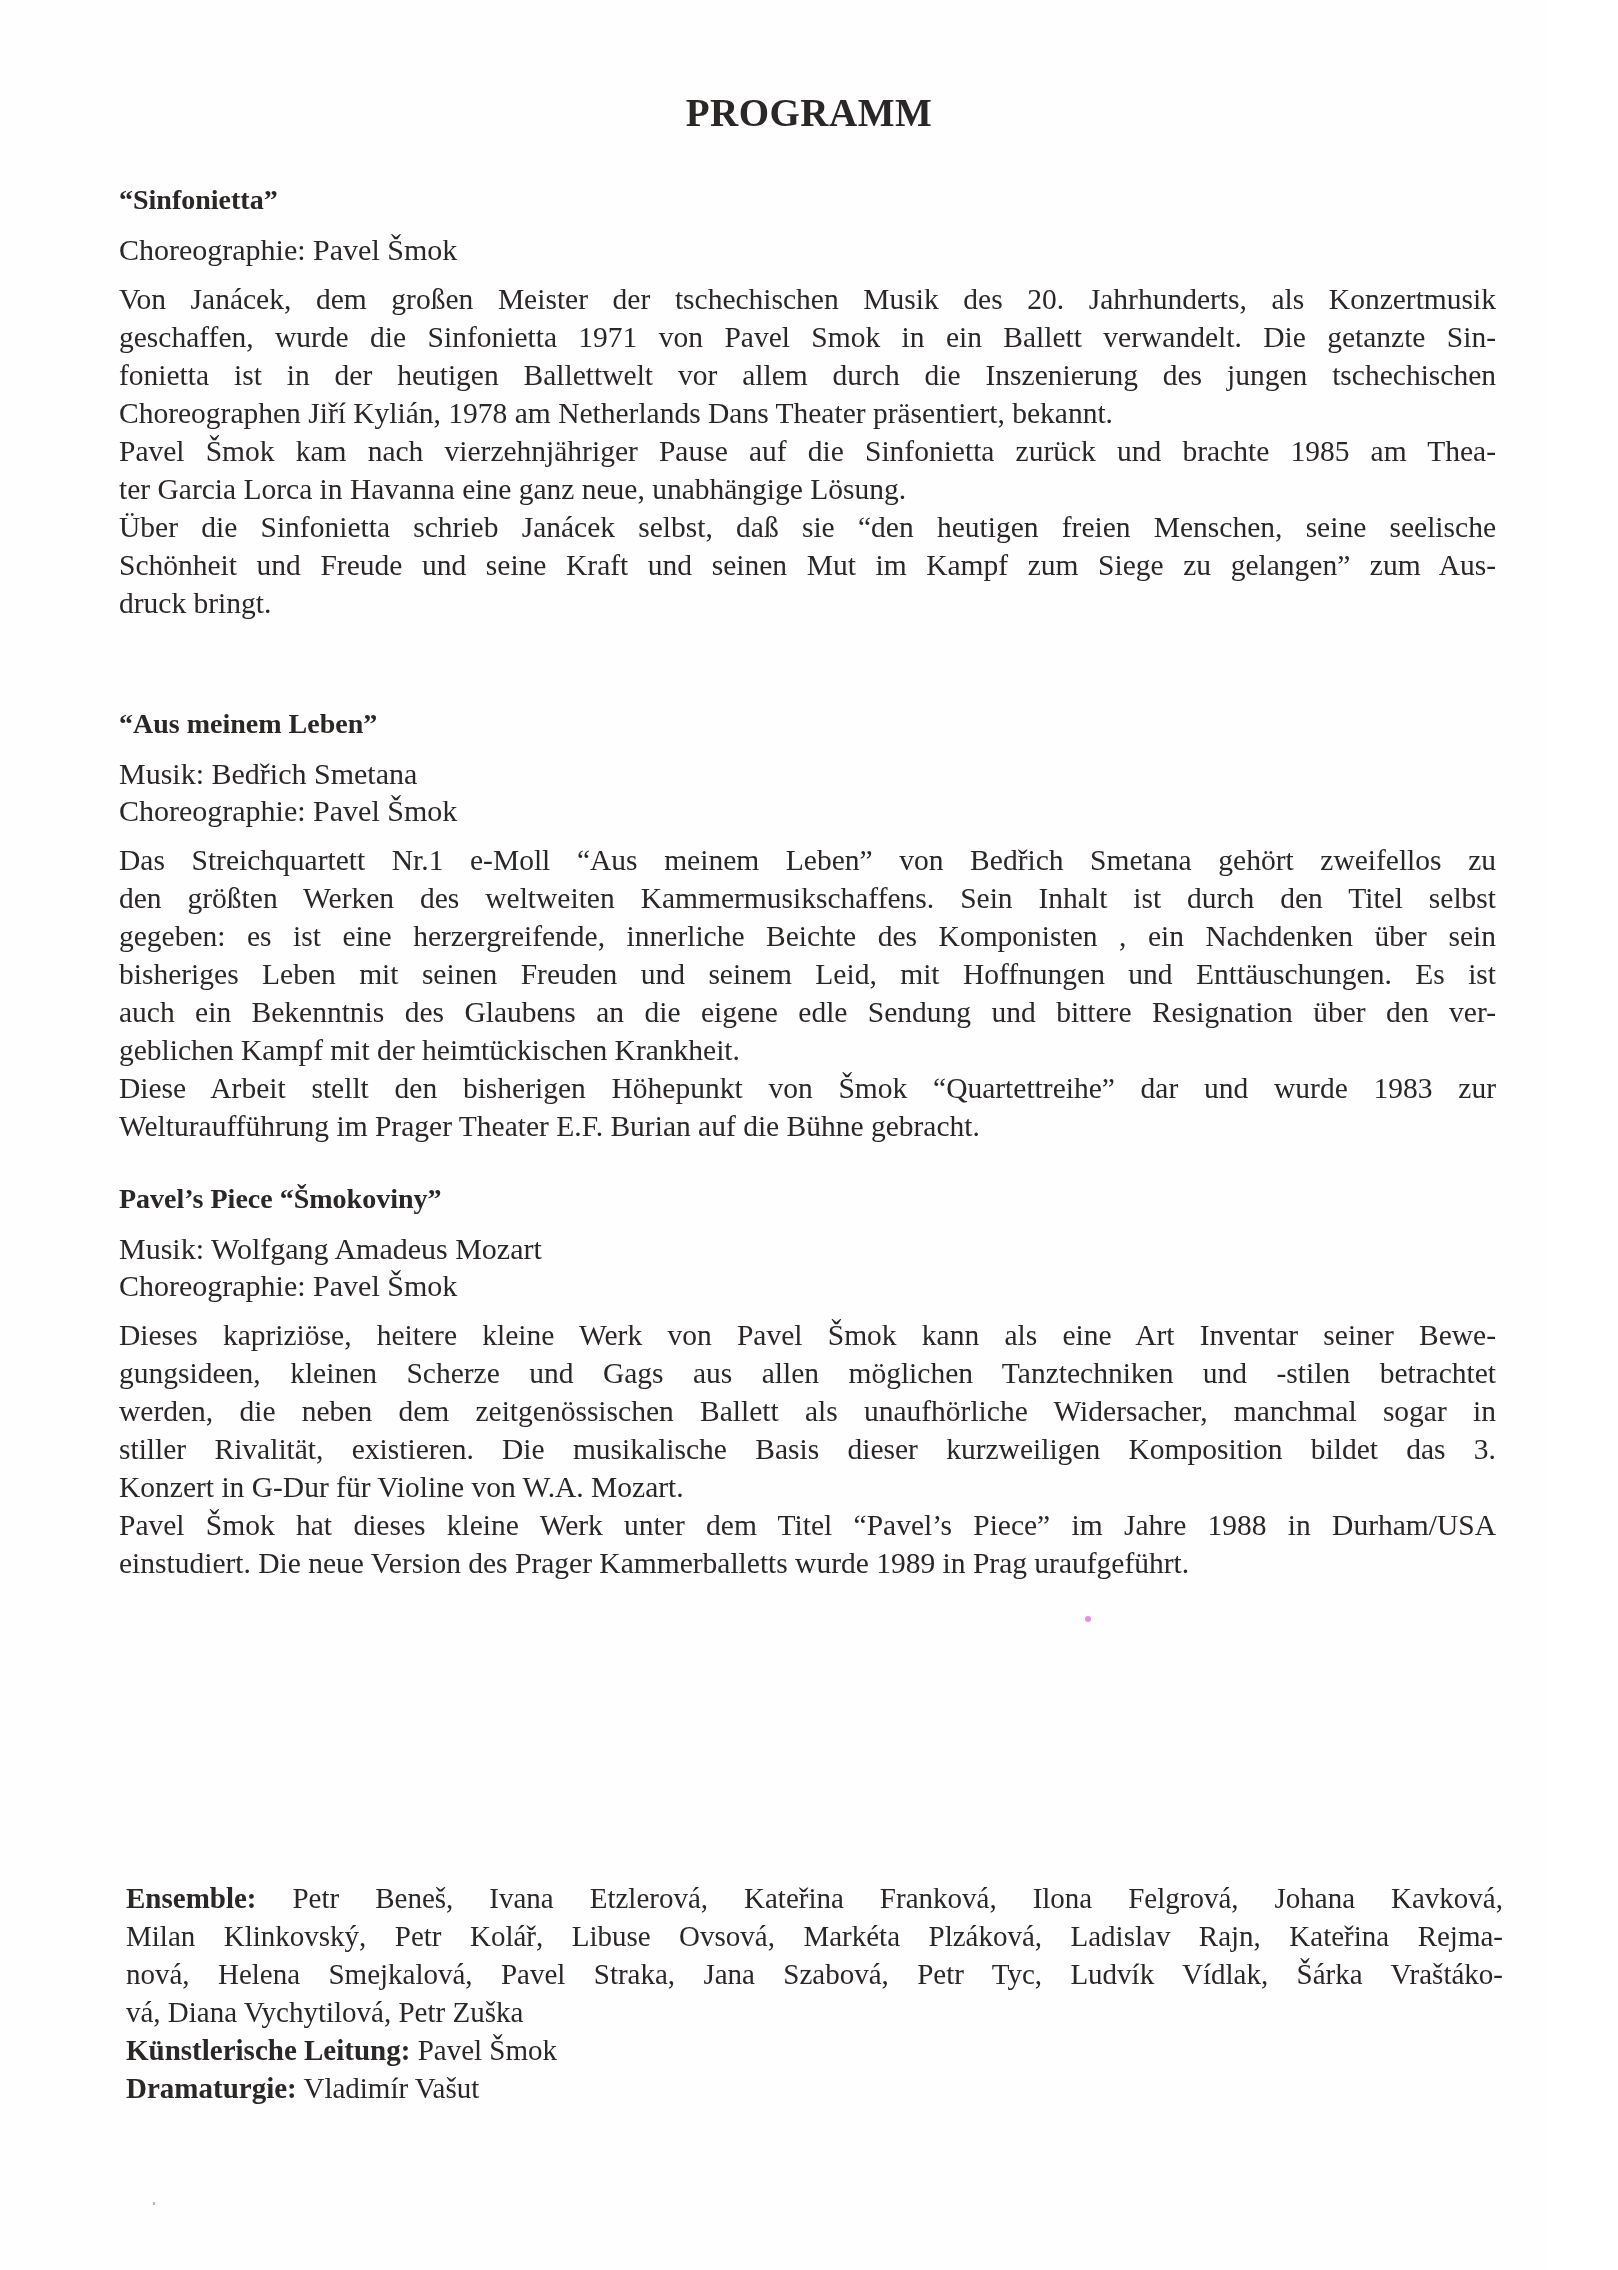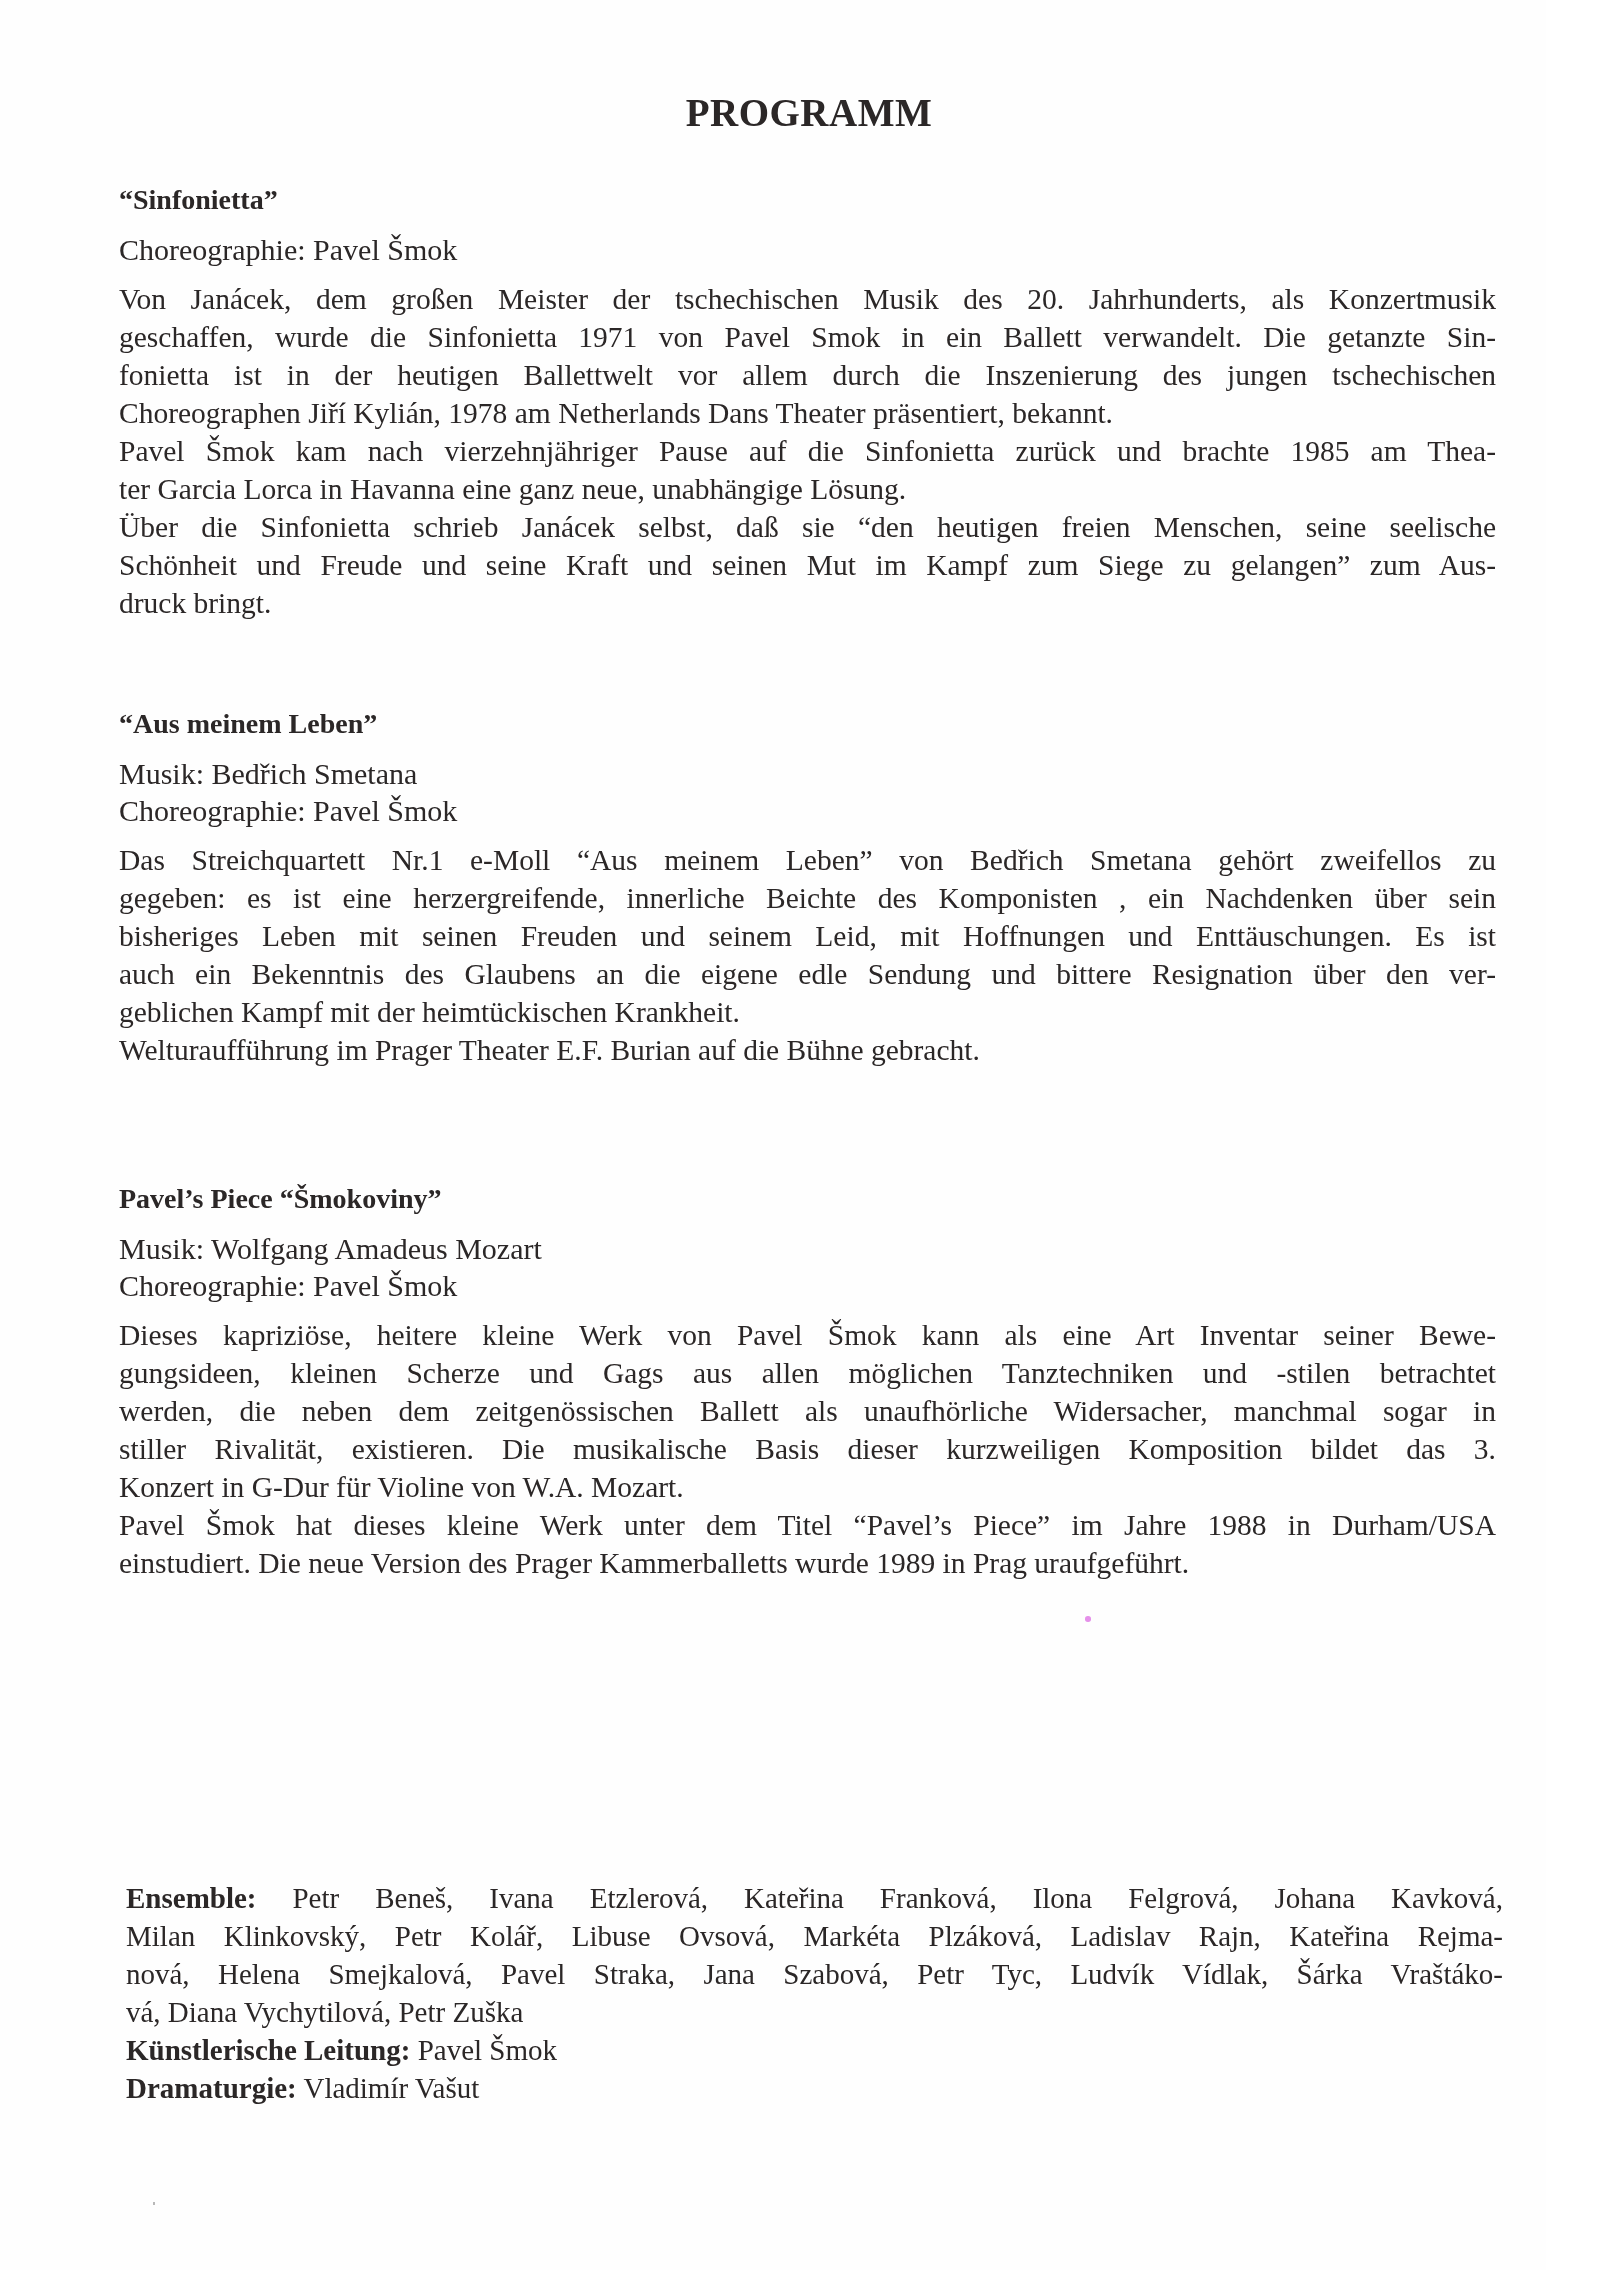--- a/index.html
+++ b/index.html
@@ -50,24 +50,26 @@
   </div>
 
   <div class="section" style="top:705px;">
     <div class="heading">“Aus meinem Leben”</div>
     <div style="height:13px"></div>
     <div class="credit">Musik: Bedřich Smetana</div>
     <div class="credit">Choreographie: Pavel Šmok</div>
     <div style="height:12px"></div>
     <div class="para">
       <span class="line">Das Streichquartett Nr.1 e-Moll “Aus meinem Leben” von Bedřich Smetana gehört zweifellos zu</span>
+      <span class="line">den größten Werken des weltweiten Kammermusikschaffens. Sein Inhalt ist durch den Titel selbst</span>
       <span class="line">gegeben: es ist eine herzergreifende, innerliche Beichte des Komponisten , ein Nachdenken über sein</span>
       <span class="line">bisheriges Leben mit seinen Freuden und seinem Leid, mit Hoffnungen und Enttäuschungen. Es ist</span>
       <span class="line">auch ein Bekenntnis des Glaubens an die eigene edle Sendung und bittere Resignation über den ver-</span>
       <span class="line last">geblichen Kampf mit der heimtückischen Krankheit.</span>
+      <span class="line">Diese Arbeit stellt den bisherigen Höhepunkt von Šmok “Quartettreihe” dar und wurde 1983 zur</span>
       <span class="line last">Welturaufführung im Prager Theater E.F. Burian auf die Bühne gebracht.</span>
     </div>
   </div>
 
   <div class="section" style="top:1180px;">
     <div class="heading">Pavel’s Piece “Šmokoviny”</div>
     <div style="height:13px"></div>
     <div class="credit">Musik: Wolfgang Amadeus Mozart</div>
     <div class="credit">Choreographie: Pavel Šmok</div>
     <div style="height:12px"></div>

